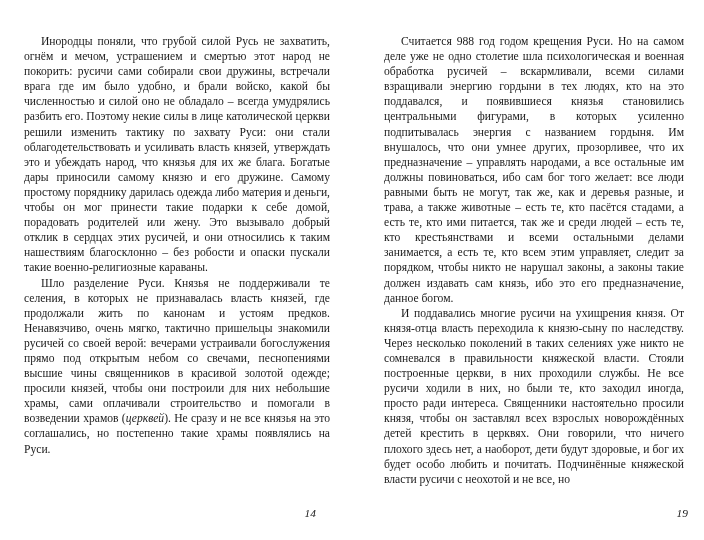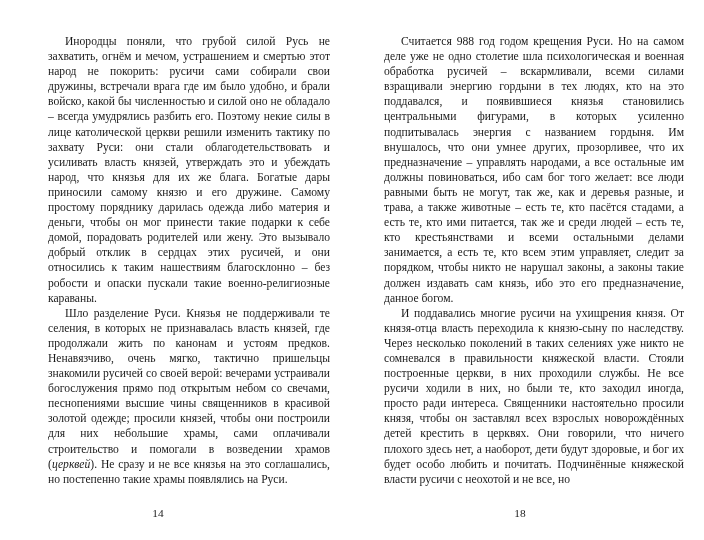--- a/index.html
+++ b/index.html
@@ -22,21 +22,21 @@
   }
   .page {
     position: relative;
     box-sizing: border-box;
     width: 352px;
     height: 540px;
     padding-top: 34px;
     padding-bottom: 24px;
   }
   .page-left {
-    padding-left: 48px;
+    padding-left: 24px;
     padding-right: 22px;
   }
   .page-right {
     padding-left: 32px;
     padding-right: 20px;
   }
   .textcol {
     font-size: 11.6px;
     line-height: 15.1px;
     text-align: justify;
@@ -48,23 +48,24 @@
     text-indent: 17px;
   }
   .textcol p + p {
     margin-top: 0px;
   }
   .folio {
     position: absolute;
     bottom: 20px;
     left: 0;
     right: 12px;
-    text-align: center;
+    text-align: right;
     font-size: 11.4px;
     line-height: 13px;
+    font-style: italic;
   }
   .page-left .folio { padding-right: 24px; }
   .page-right .folio { padding-left: 0px; padding-right: 4px; }
   em.italic { }
 </style>
 </head>
 <body>
 
 <div class="spread">
 
@@ -74,16 +75,16 @@
       <p><span>Шло разделение Руси. Князья не поддерживали те селения, в которых не признавалась власть князей, где продолжали жить по канонам и устоям предков. Ненавязчиво, очень мягко, тактично пришельцы знакомили русичей со своей верой: вечерами устраивали богослужения прямо под открытым небом со свечами, песнопениями высшие чины священников в красивой золотой одежде; просили князей, чтобы они построили для них небольшие храмы, сами оплачивали строительство и помогали в возведении храмов (</span><em class="italic">церквей</em><span>). Не сразу и не все князья на это соглашались, но постепенно такие храмы появлялись на Руси.</span></p>
     </div>
     <div class="folio">14</div>
   </div>
 
   <div class="page page-right">
     <div class="textcol">
       <p>Считается 988 год годом крещения Руси. Но на самом деле уже не одно столетие шла психологическая и военная обработка русичей – вскармливали, всеми силами взращивали энергию гордыни в тех людях, кто на это поддавался, и появившиеся князья становились центральными фигурами, в которых усиленно подпитывалась энергия с названием гордыня. Им внушалось, что они умнее других, прозорливее, что их предназначение – управлять народами, а все остальные им должны повиноваться, ибо сам бог того желает: все люди равными быть не могут, так же, как и деревья разные, и трава, а также животные – есть те, кто пасётся стадами, а есть те, кто ими питается, так же и среди людей – есть те, кто крестьянствами и всеми остальными делами занимается, а есть те, кто всем этим управляет, следит за порядком, чтобы никто не нарушал законы, а законы такие должен издавать сам князь, ибо это его предназначение, данное богом.</p>
       <p>И поддавались многие русичи на ухищрения князя. От князя-отца власть переходила к князю-сыну по наследству. Через несколько поколений в таких селениях уже никто не сомневался в правильности княжеской власти. Стояли построенные церкви, в них проходили службы. Не все русичи ходили в них, но были те, кто заходил иногда, просто ради интереса. Священники настоятельно просили князя, чтобы он заставлял всех взрослых новорождённых детей крестить в церквях. Они говорили, что ничего плохого здесь нет, а наоборот, дети будут здоровые, и бог их будет особо любить и почитать. Подчинённые княжеской власти русичи с неохотой и не все, но</p>
     </div>
-    <div class="folio">18</div>
+    <div class="folio">19</div>
   </div>
 
 </div>
 
 </body></html>

